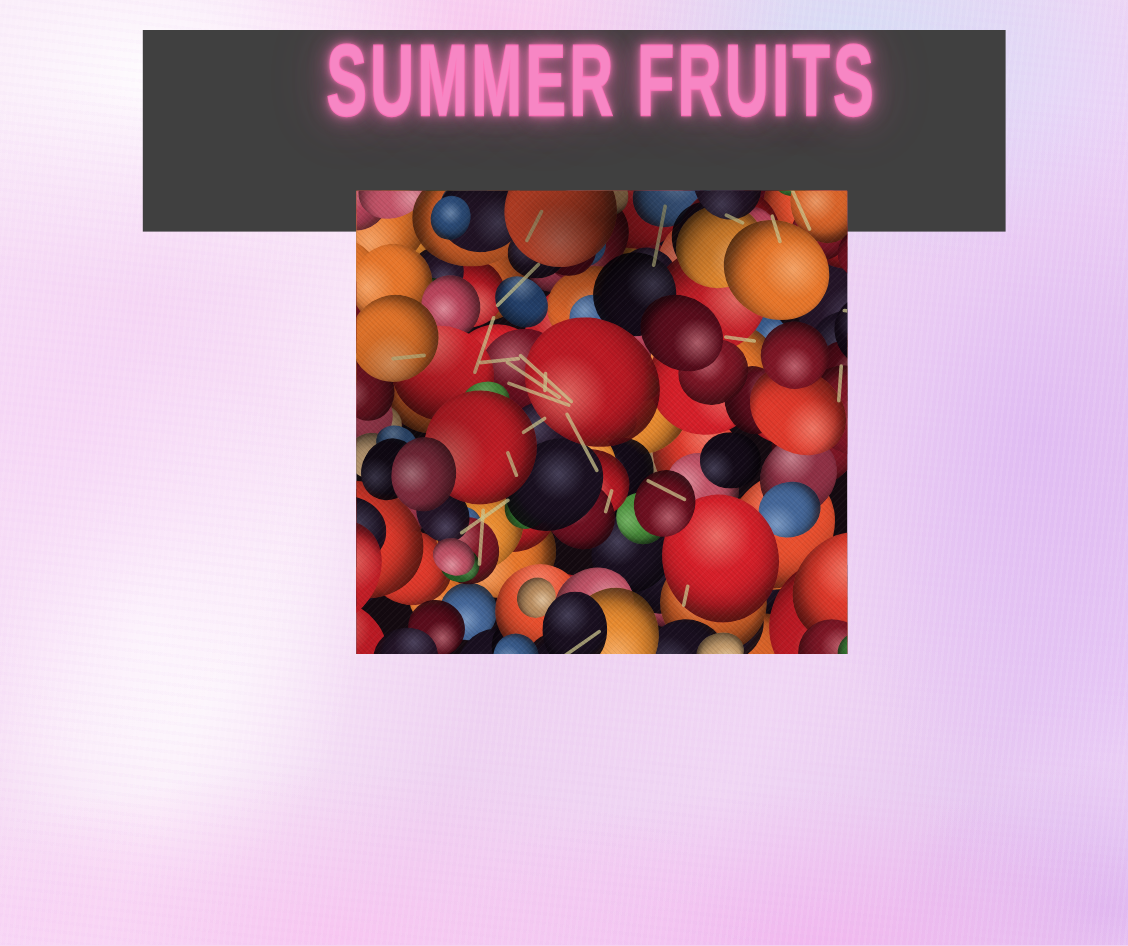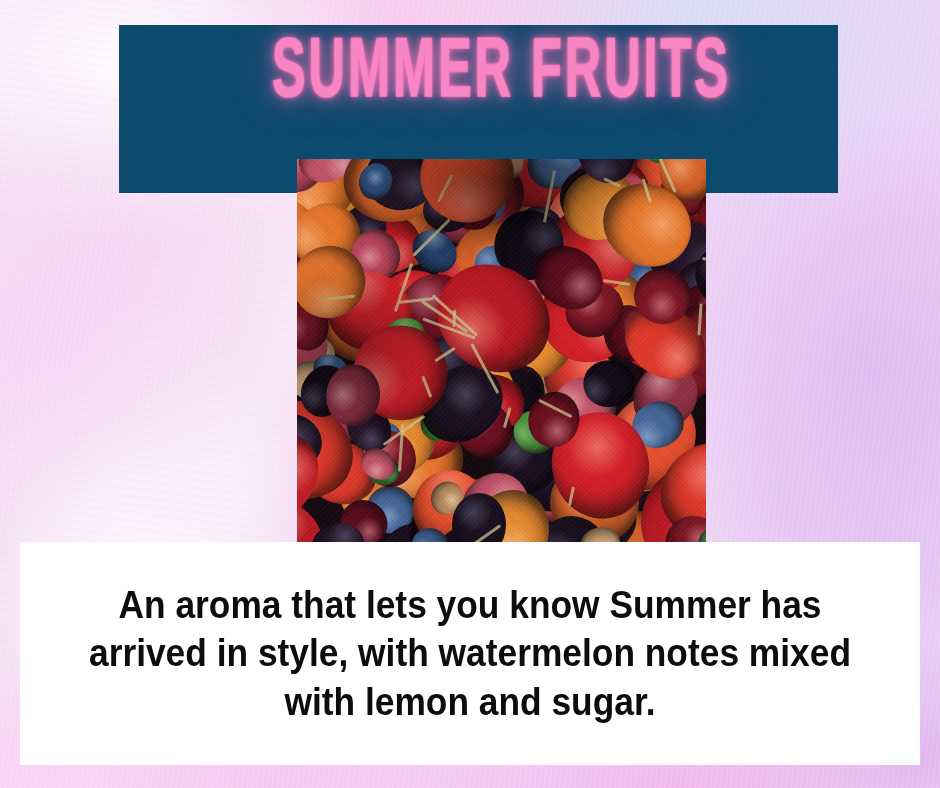--- a/index.html
+++ b/index.html
@@ -67,21 +67,21 @@
       repeating-linear-gradient(7deg, rgba(226,186,240,0.12) 0 3px, rgba(255,255,255,0) 3px 8px);
   }
 
   
   .title-band {
     position: absolute;
     left: 119px;
     top: 25px;
     width: 719px;
     height: 168px;
-    background: #0c4a6e;
+    background: #404040;
     overflow: hidden;
   }
   .title-text {
     position: absolute;
     left: 0;
     right: 0;
     top: 50%;
     transform: translateY(-50%);
     text-align: center;
     font-family: "Liberation Sans Narrow", "Liberation Sans", sans-serif;
@@ -439,17 +439,14 @@
         <div class="berry" style="left:405.4779160092585px;top:99.75326449656859px;width:31.24137069284916px;height:3px;border-radius:2px;transform:rotate(7deg);background:rgba(203,196,140,0.75);"></div>
         <div class="berry" style="left:342.68470794381574px;top:8.5335075375624px;width:50.16910035535693px;height:3px;border-radius:2px;transform:rotate(66deg);background:rgba(203,196,140,0.75);"></div>
         <div class="berry" style="left:128.35850592097268px;top:155.36255369940773px;width:59.979338712990284px;height:3px;border-radius:2px;transform:rotate(222deg);background:rgba(203,196,140,0.75);"></div>
         <div class="berry" style="left:81.53646056214347px;top:269.51011018501595px;width:49.658626560121775px;height:3px;border-radius:2px;transform:rotate(325deg);background:rgba(203,196,140,0.75);"></div>
         <div class="berry" style="left:148.62268492160365px;top:157.77012278372422px;width:16.7692950963974px;height:3px;border-radius:2px;transform:rotate(272deg);background:rgba(203,196,140,0.75);"></div>
       </div>
     <div class="photo-dark"></div>
     <div class="photo-grain"></div>
   </div>
 
-  <div class="caption-band">
-    <div class="caption-text">An aroma that lets you know Summer has arrived in style, with watermelon notes mixed with lemon and sugar.</div>
-  </div>
 
 </div>
 
 </body></html>

